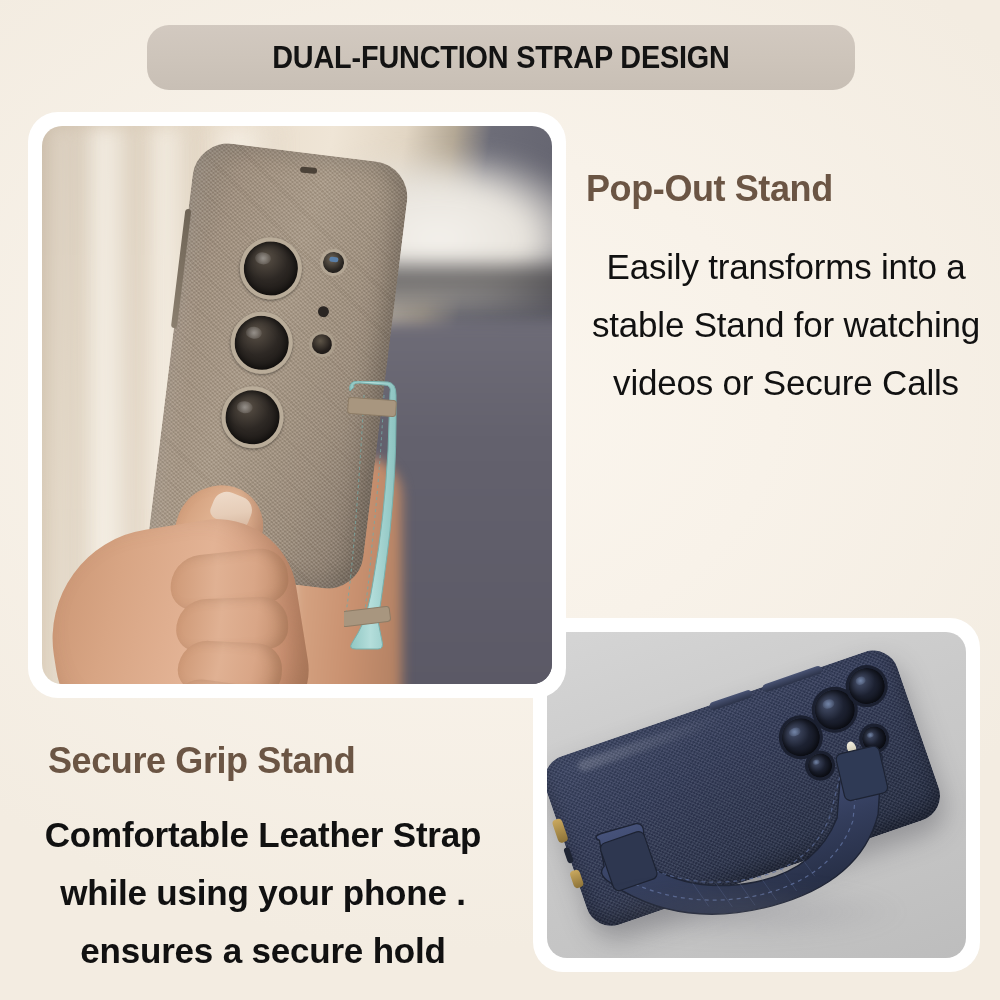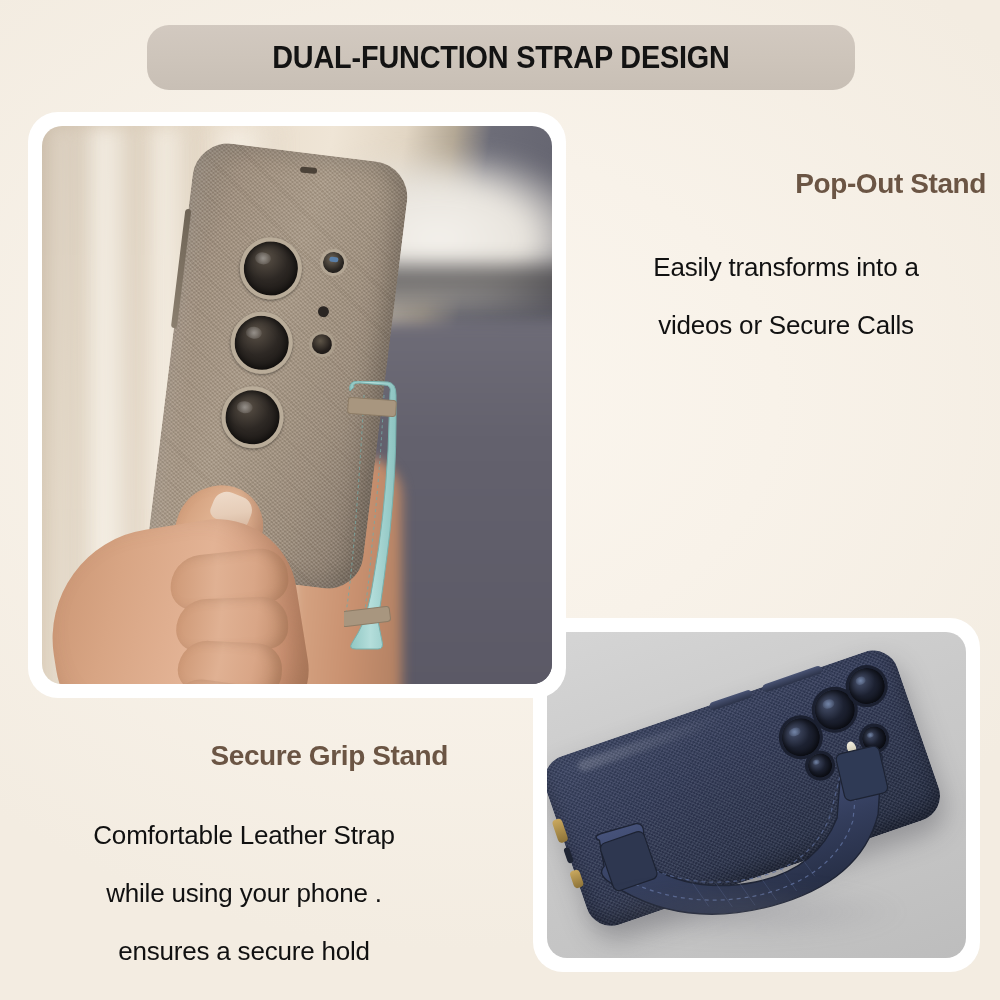--- a/index.html
+++ b/index.html
@@ -245,42 +245,42 @@
     position: absolute; left: 62px; top: 64px;
     width: 9px; height: 13px; border-radius: 50%;
     background: linear-gradient(180deg, #f3efe0, #c9c3ab);
   }
   .strap-navy { position: absolute; left: 18px; top: 118px; width: 320px; height: 150px; }
   .strap-navy svg { display:block; }
 
   
   .feature-heading {
     position: absolute;
-    font-size: 28px;
+    font-size: 36px;
     font-weight: bold;
     color: #6b5544;
     letter-spacing: -0.4px;
-    text-align: right;
+    text-align: left;
     white-space: nowrap;
   }
   .feature-body {
     position: absolute;
-    font-size: 26px;
+    font-size: 35px;
     line-height: 58px;
     color: #111111;
     text-align: center;
     letter-spacing: -0.2px;
   }
   .feature-body div { white-space: nowrap; }
 
   #stand-heading { left: 586px; top: 168px; width: 400px; }
   #stand-body    { left: 586px; top: 238px; width: 400px; }
 
   #grip-heading  { left: 48px; top: 740px; width: 400px; }
-  #grip-body     { left: 24px; top: 806px; width: 440px; }
+  #grip-body     { left: 43px; top: 806px; width: 440px; font-weight: bold; }
 </style>
 </head>
 <body>
 
 <div id="page">
 
   <div class="header-pill">
     <span class="header-title">DUAL-FUNCTION STRAP DESIGN</span>
   </div>
 
@@ -401,20 +401,21 @@
         </div>
       </div>
 
       <div style="position:absolute;left:30px;top:250px;width:330px;height:60px;border-radius:50%;background:radial-gradient(ellipse,rgba(120,120,130,.28),rgba(120,120,130,0) 70%);filter:blur(8px);"></div>
     </div>
   </div>
 
   <div class="feature-heading" id="stand-heading">Pop-Out Stand</div>
   <div class="feature-body" id="stand-body">
     <div>Easily transforms into a</div>
+    <div>stable Stand for watching</div>
     <div>videos or Secure Calls</div>
   </div>
 
   <div class="feature-heading" id="grip-heading">Secure Grip Stand</div>
   <div class="feature-body" id="grip-body">
     <div>Comfortable Leather Strap</div>
     <div>while using your phone .</div>
     <div>ensures a secure hold</div>
   </div>
 

